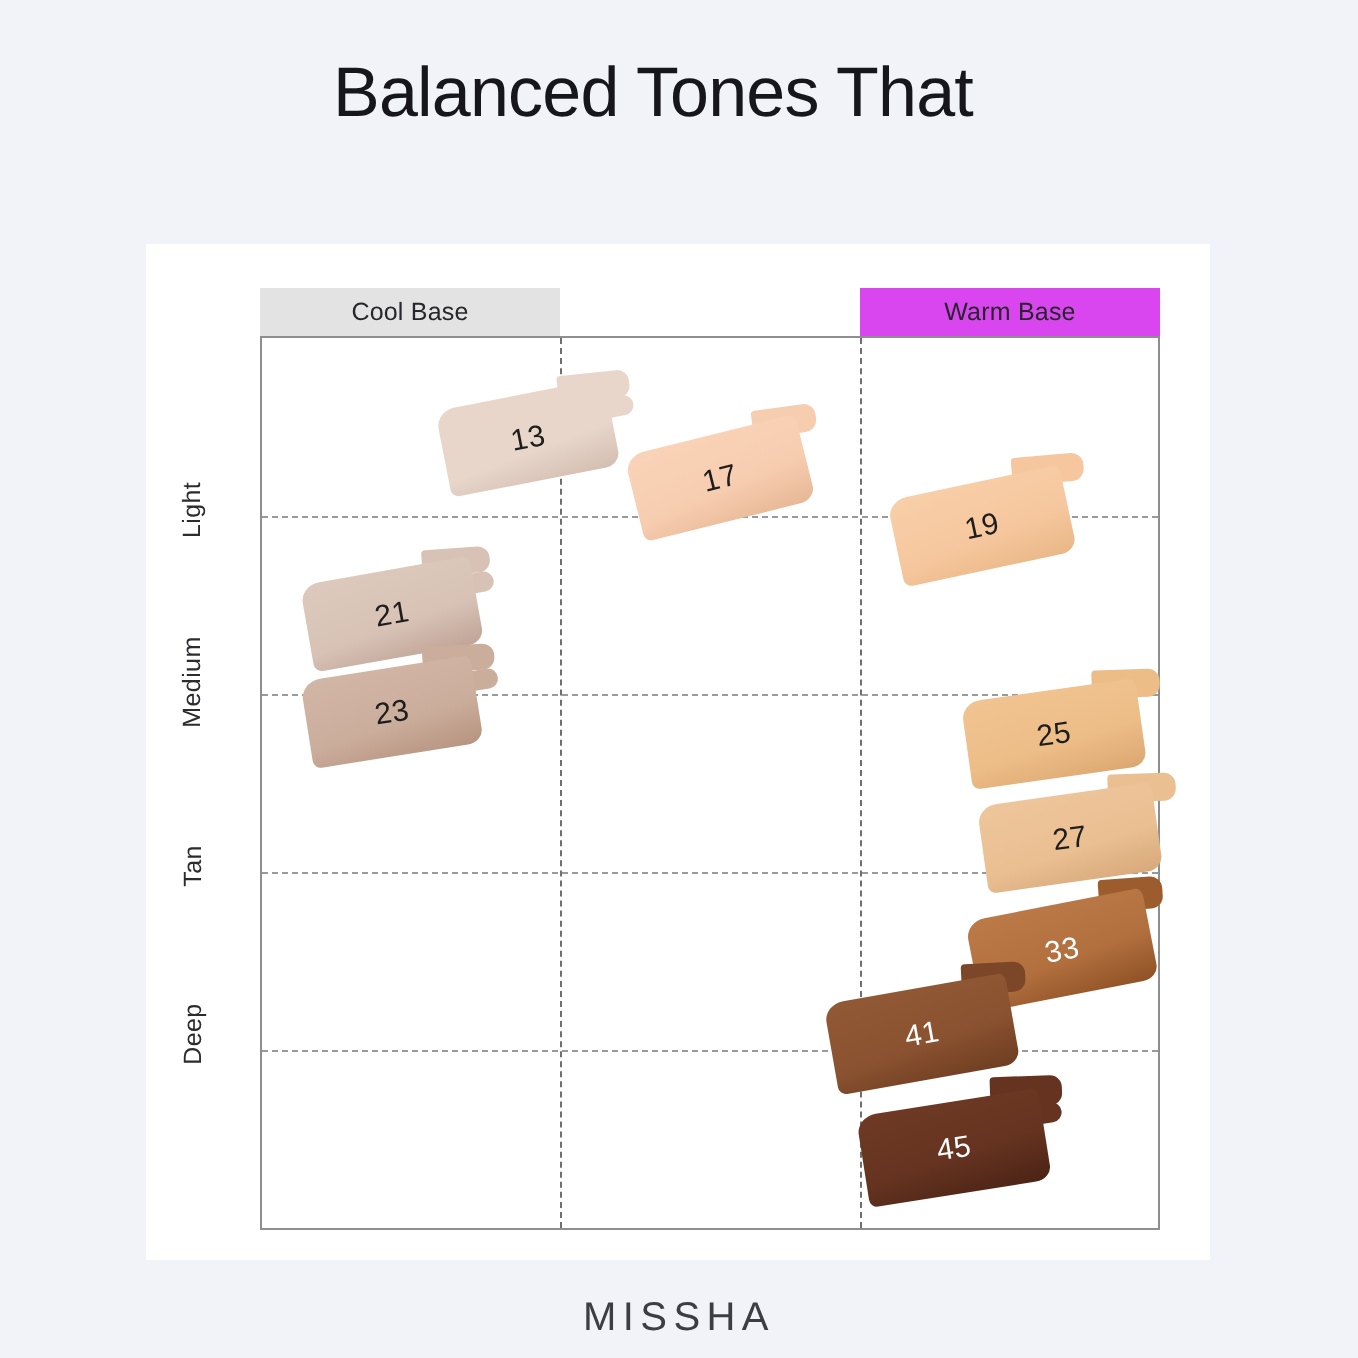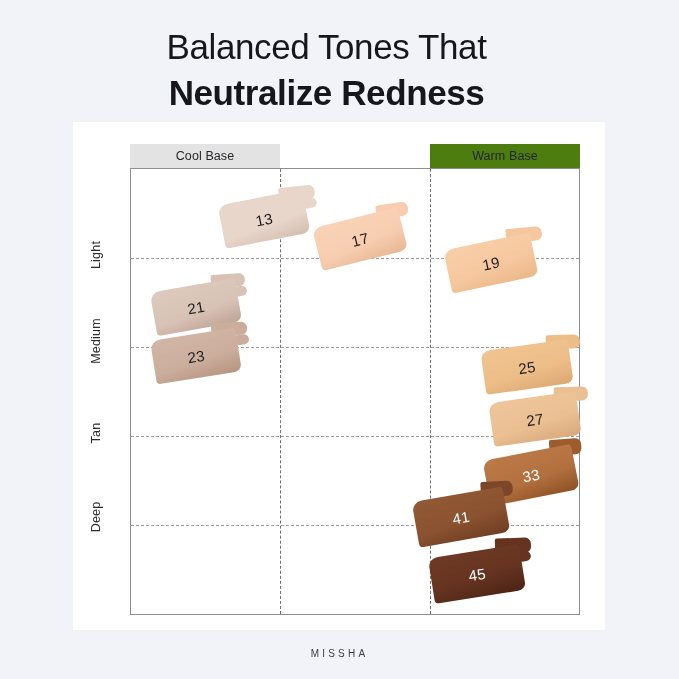--- a/index.html
+++ b/index.html
@@ -130,40 +130,39 @@
     letter-spacing: 0.3px;
   }
 
   
   #brand {
     position: absolute;
     left: 0;
     top: 648px;
     width: 679px;
     text-align: center;
-    font-size: 10px;
+    font-size: 20px;
     letter-spacing: 3.2px;
     color: #3d3d44;
     font-weight: 400;
   }
 </style>
 </head>
 <body>
 
 <div id="title-block">
   <span id="title-line-1">Balanced Tones That</span>
-  <span id="title-line-2">Neutralize Redness</span>
 </div>
 
 <div id="card">
 
   <div class="col-header" style="left:57px; width:150px; background:#e3e3e3;">
     <span>Cool Base</span>
   </div>
-  <div class="col-header" style="left:357px; width:150px; background:#4d7c0f;">
+  <div class="col-header" style="left:357px; width:150px; background:#d946ef;">
     <span>Warm Base</span>
   </div>
 
   <div id="grid">
 
     <div class="vline" style="left:149px;"></div>
     <div class="vline" style="left:299px;"></div>
 
     <div class="hline" style="top:89px;"></div>
     <div class="hline" style="top:178px;"></div>

